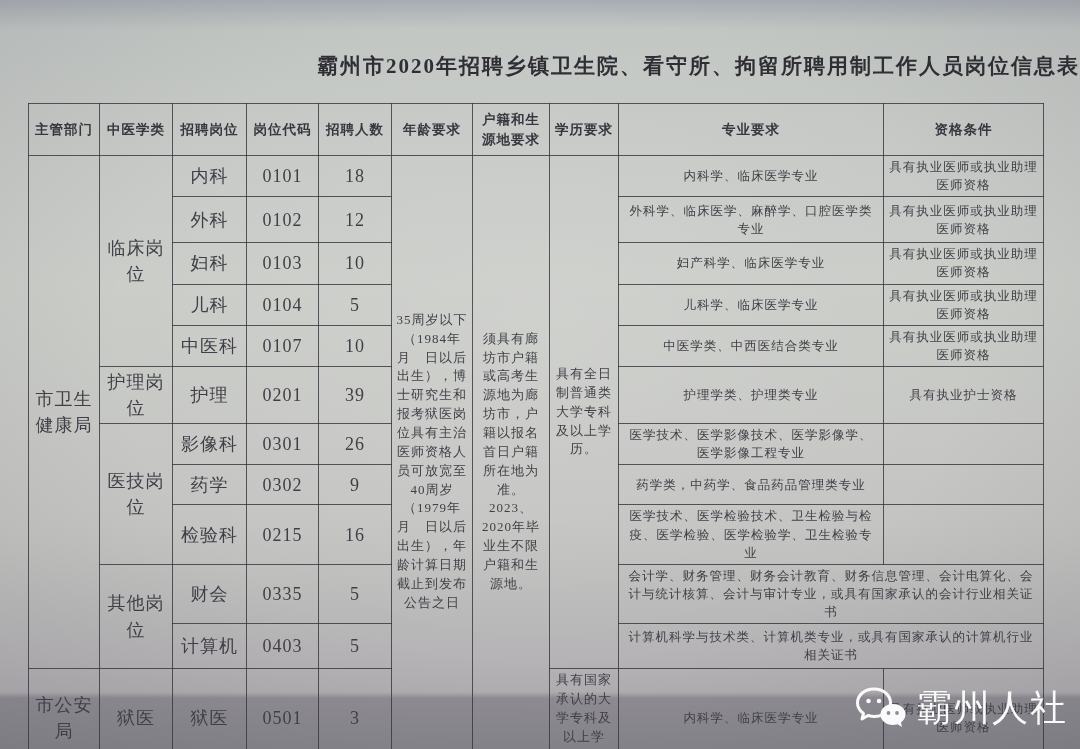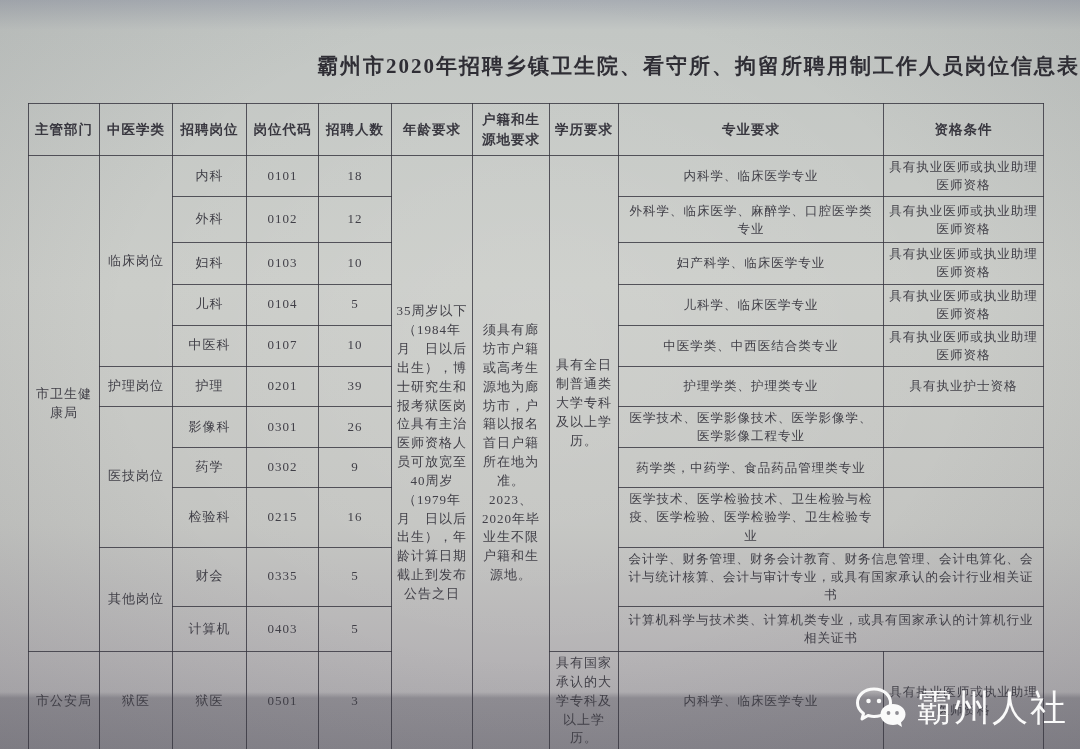--- a/index.html
+++ b/index.html
@@ -19,21 +19,21 @@
     border-collapse:collapse;table-layout:fixed;
     color:#403f47;
   }
   table.job th,table.job td{
     border:1.5px solid rgba(55,54,64,0.82);
     text-align:center;vertical-align:middle;
     padding:2px 4px;letter-spacing:1px;line-height:1.45;
     overflow:hidden;
   }
   table.job th{font-size:13.5px;font-weight:bold;color:#38373f;}
-  td.post,td.code,td.count,td.dept,td.cat{font-size:13px;}
+  td.post,td.code,td.count,td.dept,td.cat{font-size:18px;}
   td.age,td.res{font-size:13px;letter-spacing:0.5px;line-height:1.55;}
   td.edu{font-size:13px;letter-spacing:0.5px;}
   td.major,td.qual{font-size:12.5px;letter-spacing:0.5px;}
   .watermark{
     position:absolute;right:12px;bottom:16px;display:flex;align-items:center;gap:8px;
     color:#fafafa;
   }
   .watermark .wx-label{font-family:"Liberation Sans","DejaVu Sans",sans-serif;font-size:36px;letter-spacing:2px;}
   .watermark svg{display:block;}
 </style>

